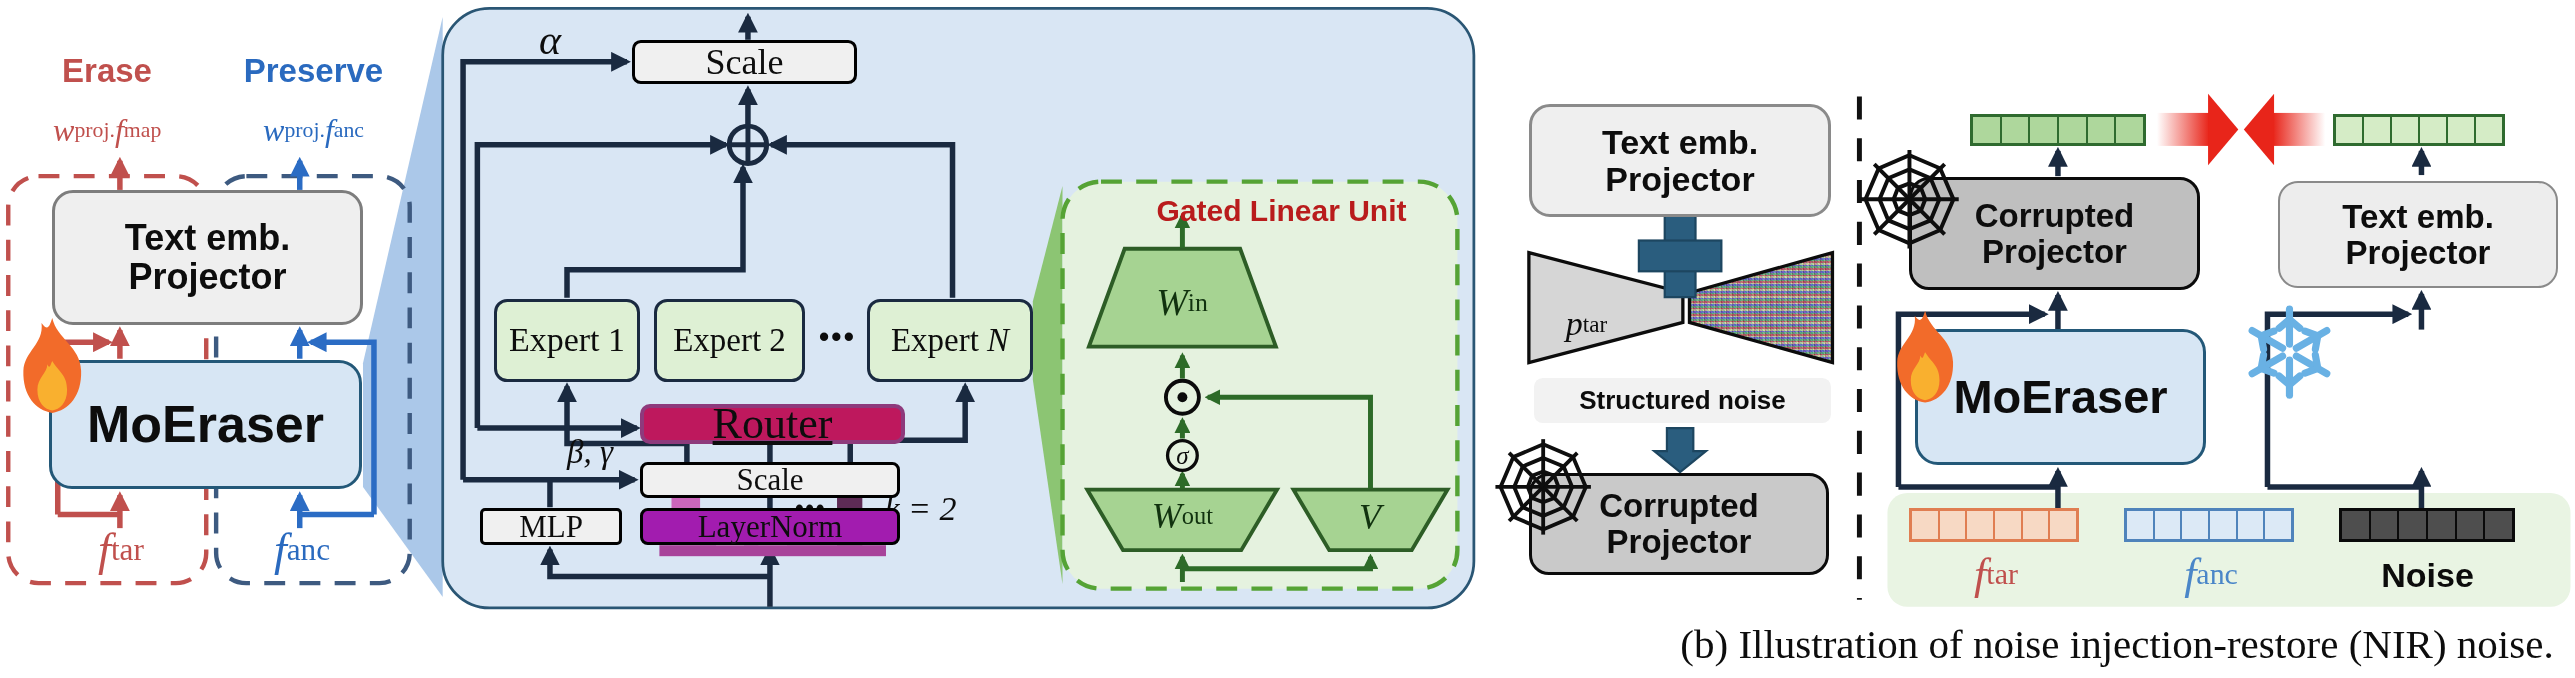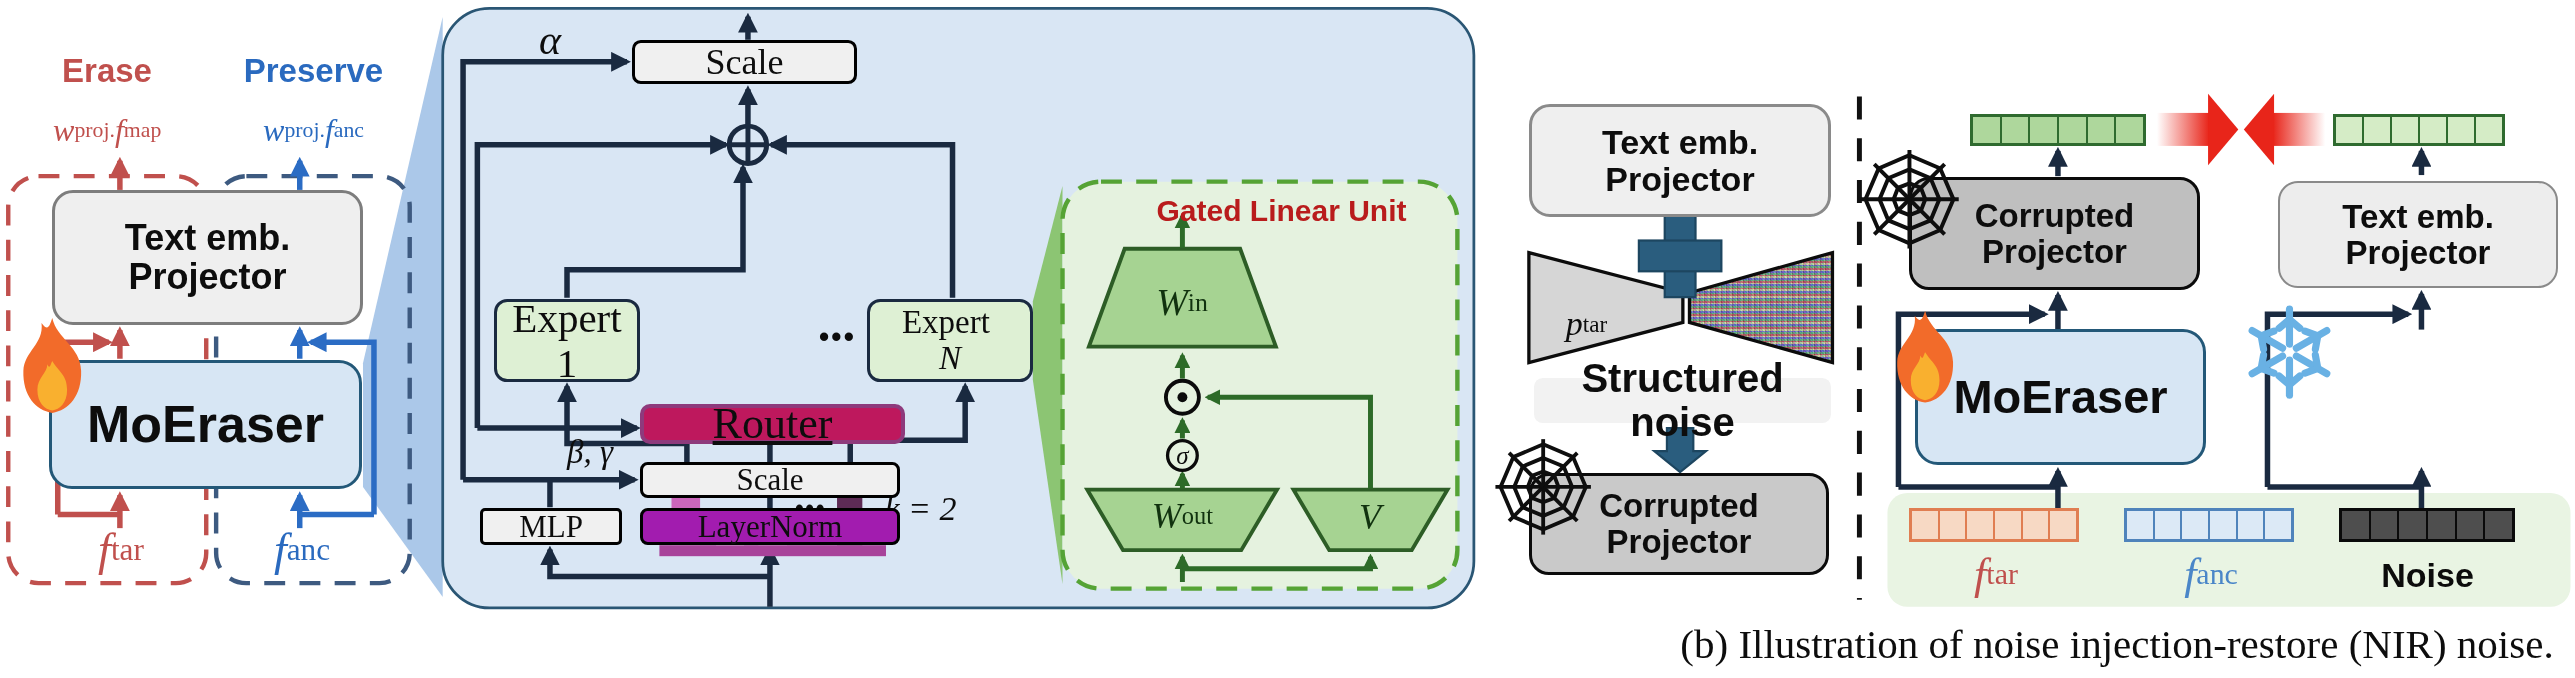--- a/index.html
+++ b/index.html
@@ -255,27 +255,30 @@
       <sub>anc</sub>
   </div>
 
   <div class="lbl serif it" style="left:517px;top:19px;width:66px;height:44px;font-size:42px;">
       <span>α</span>
     </div>
   <div class="box serif" style="left:632px;top:40px;width:225px;height:44px;font-size:36px;background:#f0f0f0;border:3.8px solid #000;border-radius:8.8px;">
       <span>Scale</span>
     </div>
 
-  <div class="box serif" style="left:494px;top:299px;width:146px;height:83px;font-size:41px;background:#def0d4;border:3.8px solid #1a2a40;border-radius:13.2px;">
+  <div class="box serif" style="left:494px;top:299px;width:146px;height:83px;font-size:34px;background:#def0d4;border:3.8px solid #1a2a40;border-radius:13.2px;">
       <span>Expert 1</span>
+    </div>
+  <div class="box serif" style="left:654px;top:299px;width:151px;height:83px;font-size:33px;background:#def0d4;border:3.8px solid #1a2a40;border-radius:13.2px;">
+      <span>Expert 2</span>
     </div>
   <div class="lbl bold" style="left:810px;top:319px;width:55px;height:38px;font-size:29px;letter-spacing:2.2px;">
       <span>•••</span>
     </div>
-  <div class="box serif" style="left:867px;top:299px;width:166px;height:83px;font-size:33px;background:#def0d4;border:3.8px solid #1a2a40;border-radius:13.2px;flex-direction:column;">
+  <div class="box serif" style="left:867px;top:299px;width:166px;height:83px;font-size:33px;background:#def0d4;border:3.8px solid #1a2a40;border-radius:13.2px;flex-direction:row;">
     <span style="white-space:pre;">Expert </span>
       <i>N</i>
   </div>
 
   <div class="lbl bold" style="left:786px;top:492px;width:49px;height:33px;font-size:25px;letter-spacing:1.6px;">
       <span>•••</span>
     </div>
   <div class="lbl serif it" style="left:874px;top:487px;width:93px;height:44px;font-size:34px;">
       <span>k = 2</span>
     </div>
@@ -315,21 +318,21 @@
     </div>
 
   <div class="box bold" style="left:1529px;top:104px;width:302px;height:113px;font-size:34px;background:#efefef;border:3.3px solid #8a8a8a;border-radius:21px;">
     <span>Text emb.</span>
       <span>Projector</span>
   </div>
   <div class="lbl math serif" style="left:1540px;top:300px;width:93px;height:49px;font-size:34px;flex-direction:row;">
     <i>p</i>
       <sub>tar</sub>
   </div>
-  <div class="box bold" style="left:1534px;top:378px;width:297px;height:45px;font-size:40px;background:#f2f2f2;border-radius:8.8px;">
+  <div class="box bold" style="left:1534px;top:378px;width:297px;height:45px;font-size:26px;background:#f2f2f2;border-radius:8.8px;">
     <span>Structured noise</span>
   </div>
   <div class="box bold" style="left:1529px;top:473px;width:300px;height:102px;font-size:33px;background:#c9c9c9;border:3.3px solid #0b0b0b;border-radius:20px;">
     <span>Corrupted</span>
       <span>Projector</span>
   </div>
 
   <div class="trow" style="left:1970px;top:114px;width:176px;height:32px;--b:#2f6b2f;--bg:#aed79c;">
       <div class="tcell"></div>
       <div class="tcell"></div>

